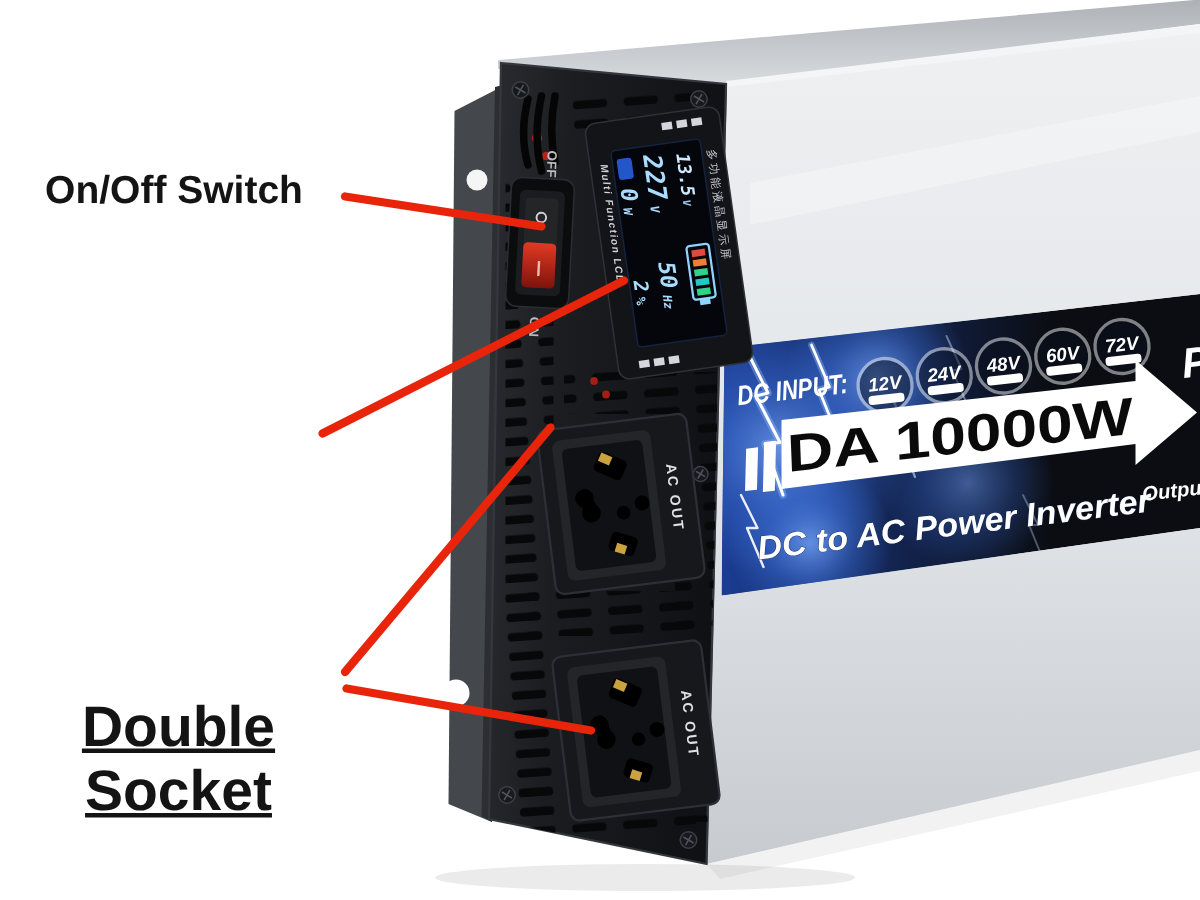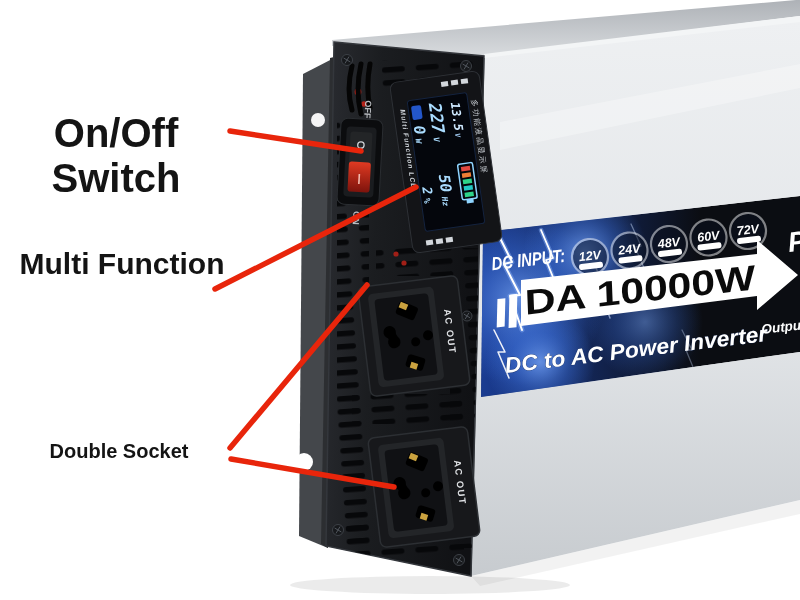--- a/index.html
+++ b/index.html
@@ -1,23 +1,23 @@
 <!DOCTYPE html>
 <html><head>
 <meta charset="utf-8">
 <style>
   html,body{margin:0;padding:0;}
   body{width:800px;height:600px;background:#ffffff;position:relative;overflow:hidden;
        font-family:"Liberation Sans",sans-serif;}
   #scene{position:absolute;left:0;top:0;}
   .label{position:absolute;font-weight:700;color:#141414;text-align:center;
          font-family:"Liberation Sans",sans-serif;letter-spacing:0;}
-  #lbl-onoff{left:2px;top:111px;width:228px;font-size:40px;}
+  #lbl-onoff{left:2px;top:111px;width:228px;font-size:26px;}
   #lbl-multi{left:0px;top:245px;width:244px;font-size:30px;line-height:38px;}
-  #lbl-double{left:0px;top:440px;width:238px;font-size:20px;}
+  #lbl-double{left:0px;top:464px;width:238px;font-size:38px;text-decoration:underline;}
 </style>
 </head>
 <body>
 
 <svg id="scene" width="800" height="600" viewBox="0 0 800 600">
   <defs>
     <linearGradient id="gFace" x1="0" y1="0" x2="0" y2="1">
       <stop offset="0" stop-color="#eef0f2"></stop>
         <stop offset="0.55" stop-color="#e2e5e8"></stop>
       <stop offset="1" stop-color="#c7cbcf"></stop>
@@ -314,15 +314,14 @@
   <g stroke="#e8250b" stroke-width="5.5" stroke-linecap="round">
     <line x1="230" y1="131" x2="361" y2="151"></line>
     <line x1="215" y1="289" x2="416" y2="187"></line>
     <line x1="230" y1="448" x2="367" y2="285"></line>
     <line x1="231" y1="459" x2="394" y2="487"></line>
   </g>
 </svg>
 
 <div class="label" id="lbl-onoff">On/Off Switch</div>
 <div class="label" id="lbl-multi">
-  <div>Multi Function</div>
 </div>
 <div class="label" id="lbl-double">Double Socket</div>
 
 </body></html>

